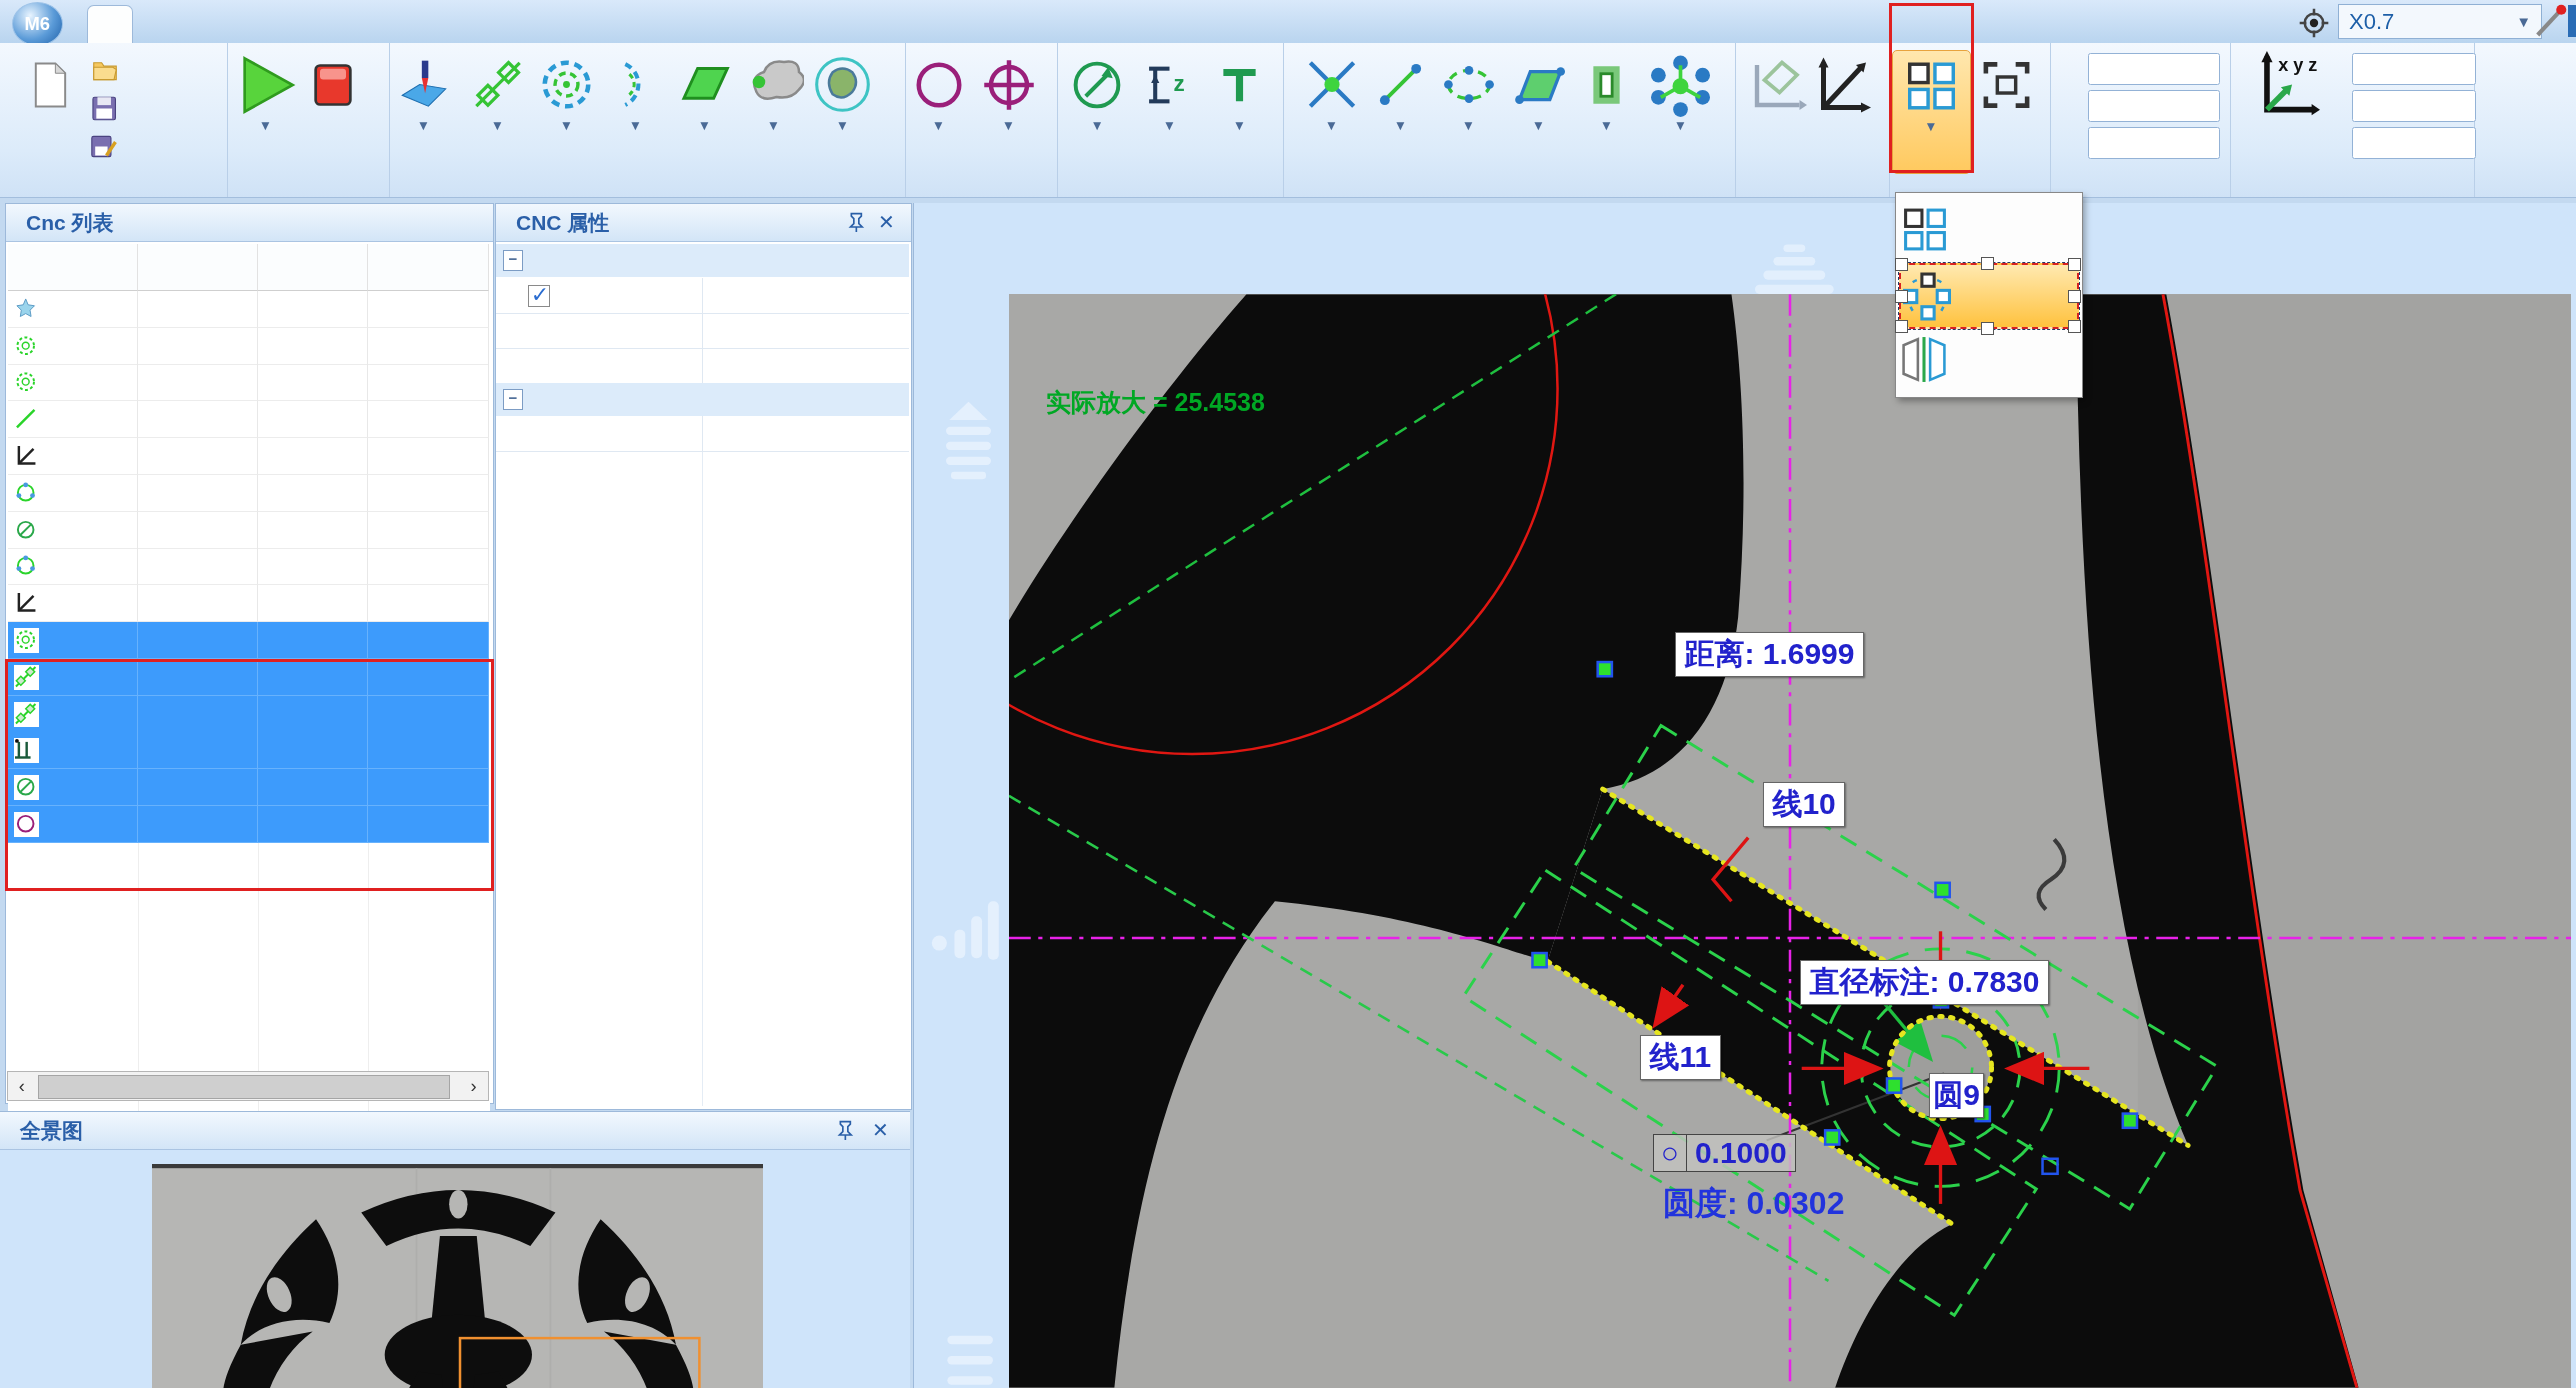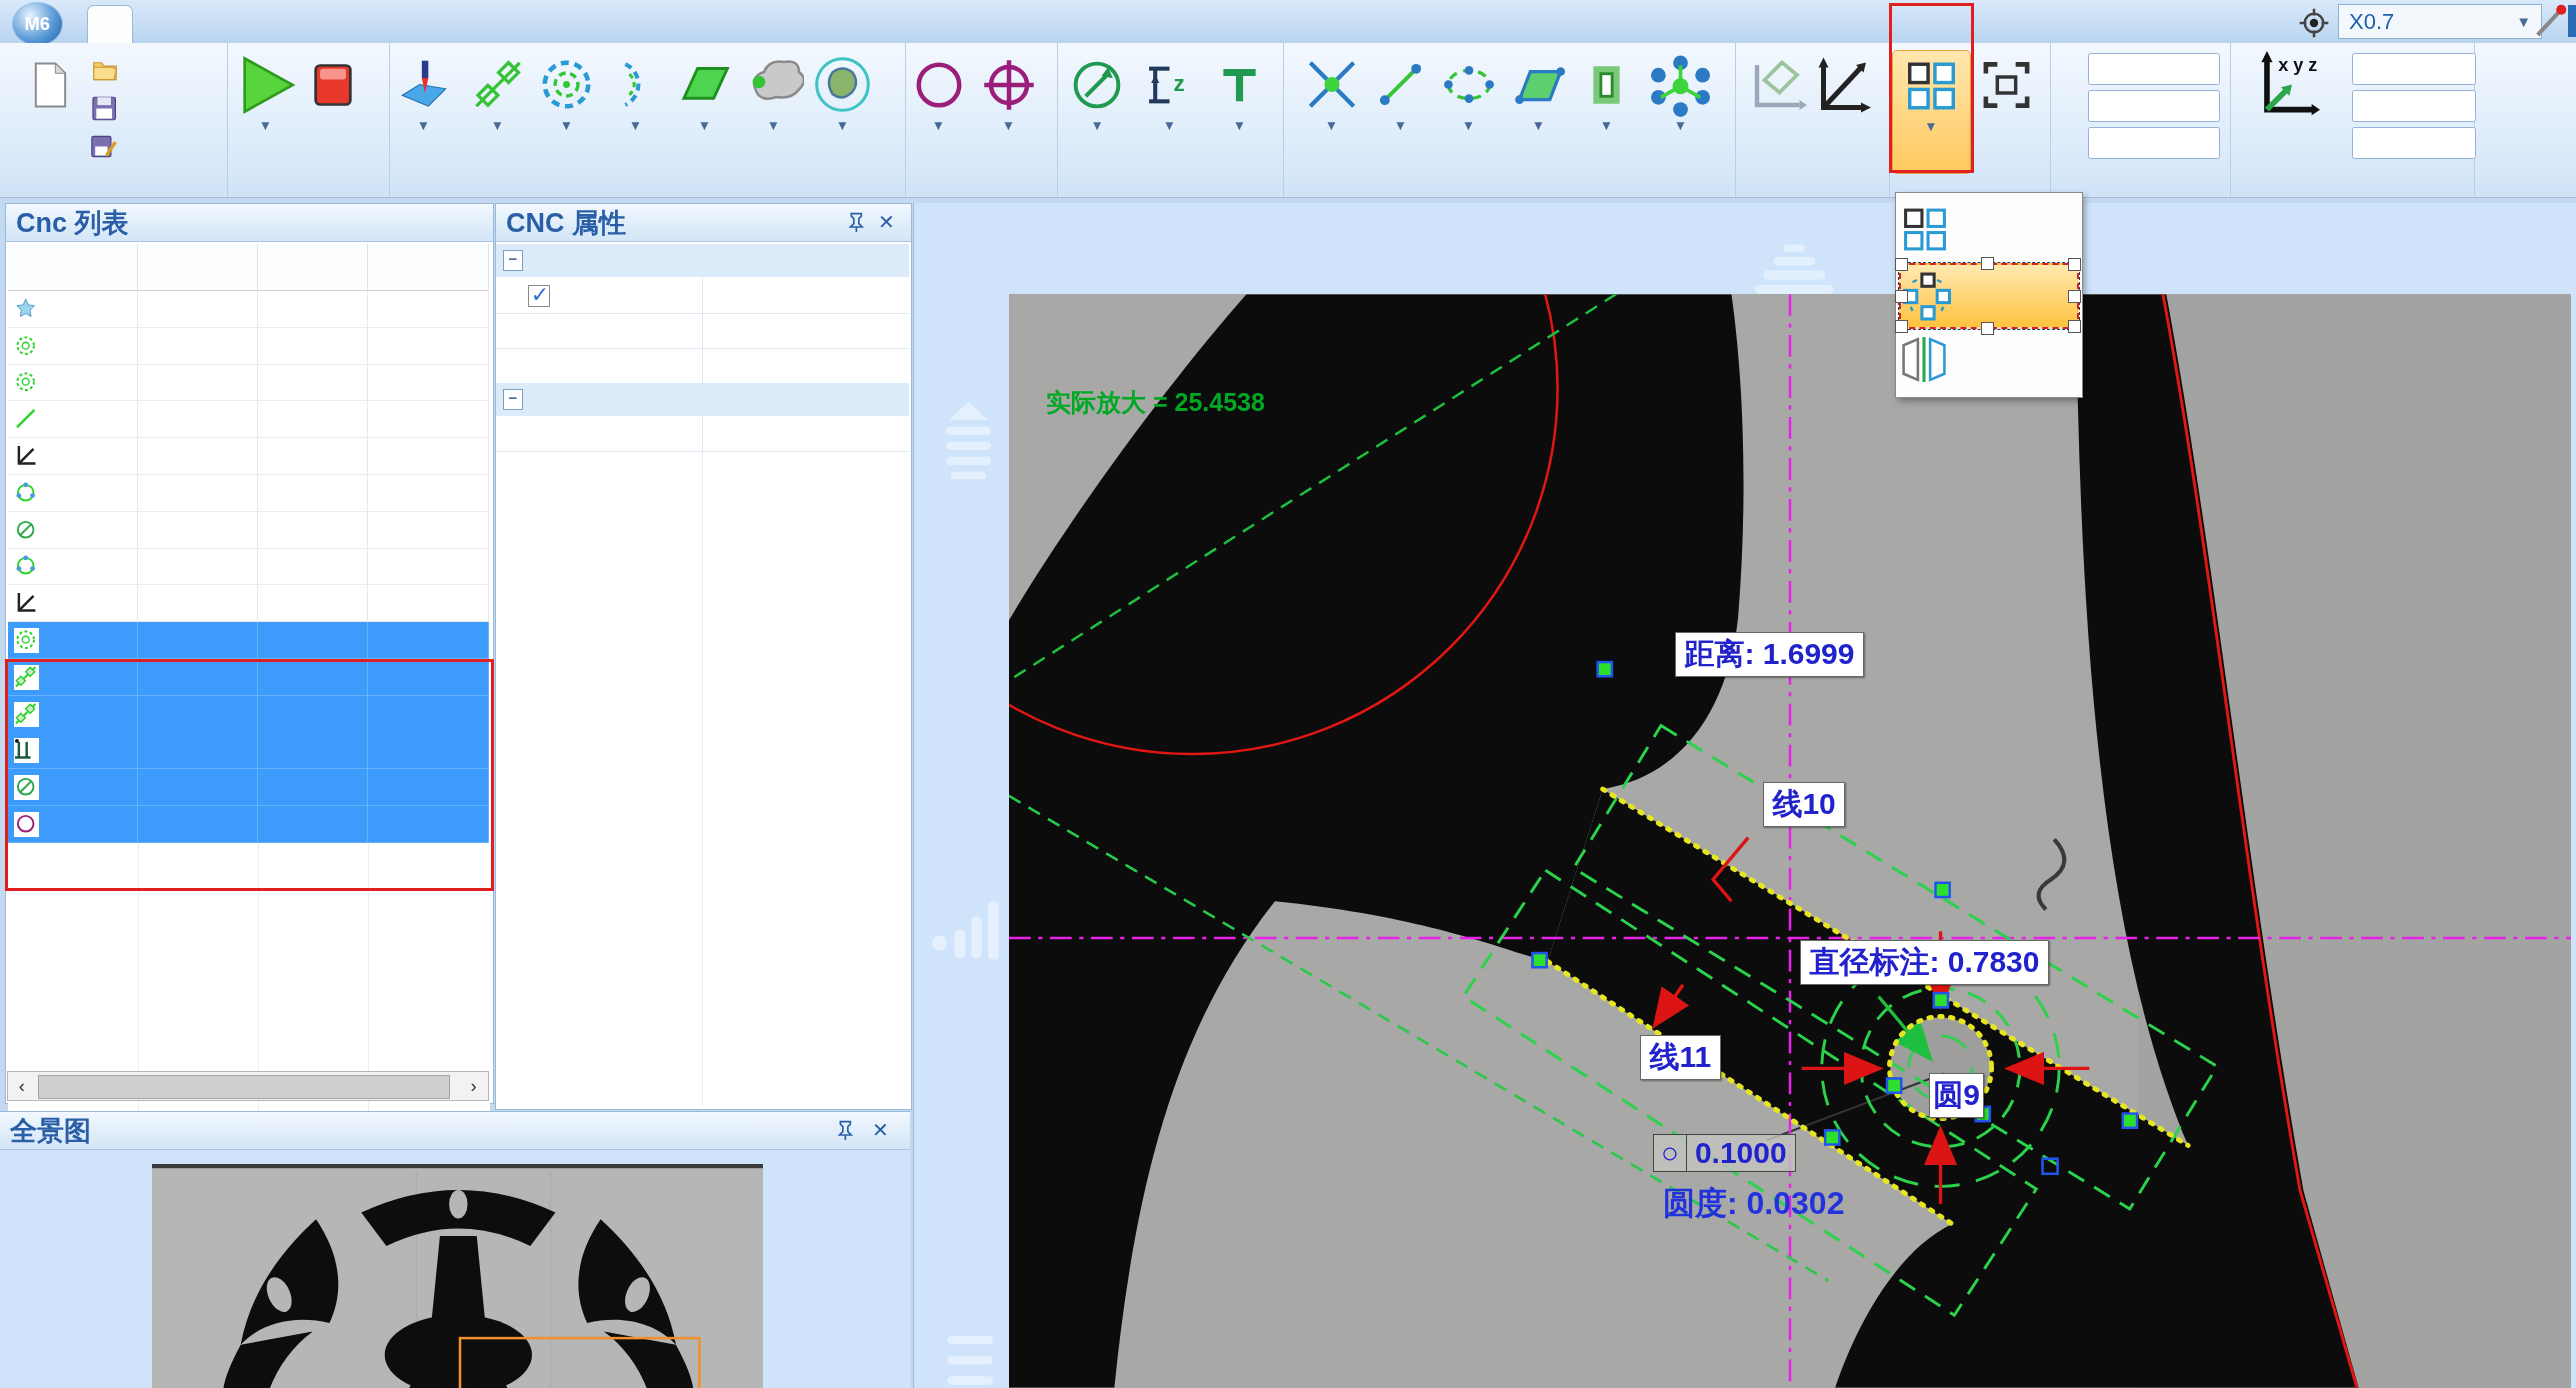--- a/index.html
+++ b/index.html
@@ -43,21 +43,21 @@
     border:0.8px solid #888;box-shadow:3.3px 4.2px 6.7px rgba(0,0,0,.35);z-index:40;}
   .mitem{position:absolute;left:3.3px;width:176px;height:62px;display:flex;align-items:center;}
   .mitem .mlb{font-size:26px;font-weight:bold;color:#21418f;}
   .mitem.sel{background:linear-gradient(#ffe9b0,#ffc23e);border:2.5px dashed #d82222;outline:1.7px dashed #223a66;}
   .hdl{position:absolute;width:11px;height:11px;background:#fff;border:0.8px solid #555;z-index:41;}
   
   .panel{background:#fff;border:0.8px solid #9db9da;}
   .phead{position:absolute;left:0;top:0;width:100%;height:37px;
     background:linear-gradient(#f2f8fe,#d3e5f7);border-bottom:0.8px solid #aac4e2;
     display:flex;align-items:center;}
-  .ptitle{font-size:27px;color:#2a5fa8;margin-left:10px;font-weight:bold;}
+  .ptitle{font-size:21px;color:#2a5fa8;margin-left:20px;font-weight:bold;}
   .picon{position:absolute;top:6.7px;width:25px;height:23.4px;color:#2a5fa8;font-size:20px;
     display:flex;align-items:center;justify-content:center;}
   
   #cnclist{left:5px;top:203px;width:487px;height:899px;}
   #cnctable{position:absolute;left:1.7px;top:40px;width:482px;height:1027px;background:#fff;}
   .thead{position:absolute;top:0;height:47px;background:#fbfdfe;border-bottom:0.8px solid #cfcfcf;
     font-size:22px;color:#222;display:flex;align-items:center;padding-left:6.7px;box-sizing:border-box;
     border-right:0.8px solid #e2e2e2;}
   .trow{position:absolute;height:37px;width:482px;}
   .tcell{position:absolute;height:37px;display:flex;align-items:center;font-size:21px;color:#222;
@@ -998,21 +998,21 @@
           </g>
           <rect x="1236" y="1034" width="18" height="18" fill="none" stroke="#2255ee" stroke-width="3"></rect>
         </g>
       </g>
     </svg>
 
     
     <div id="magtext" class="abs">实际放大 = 25.4538</div>
     <div class="glabel" style="left:666px;top:338px">距离: 1.6999</div>
     <div class="glabel" style="left:754px;top:488px">线10</div>
-    <div class="glabel" style="left:791px;top:646px">直径标注: 0.7830</div>
+    <div class="glabel" style="left:791px;top:666px">直径标注: 0.7830</div>
     <div class="glabel" style="left:631px;top:741px">线11</div>
     <div class="glabel" style="left:920px;top:779px;padding:0.8px 3.3px">圆9</div>
     <div id="roundframe" class="abs">
       <span class="c1">○</span>
       <span class="c2">0.1000</span>
     </div>
     <div id="roundres" class="abs">圆度: 0.0302</div>
   </div>
 </div>
 

